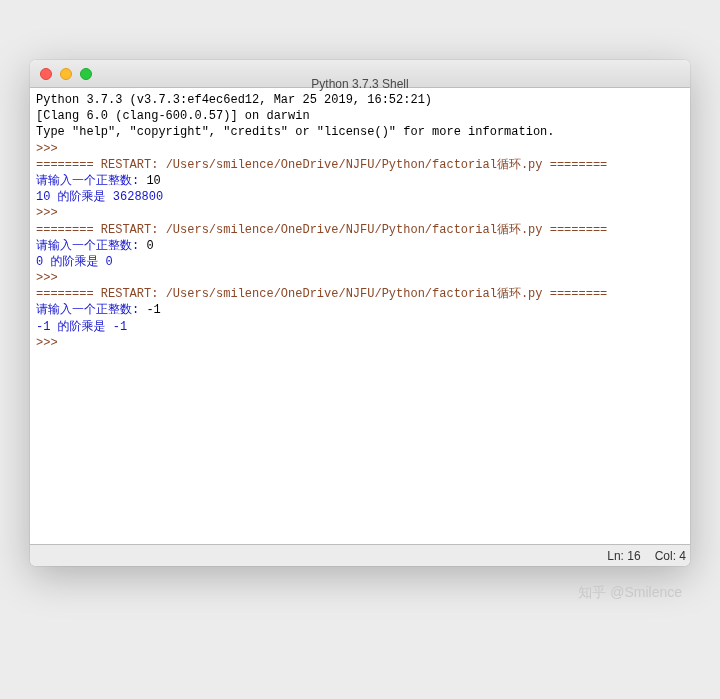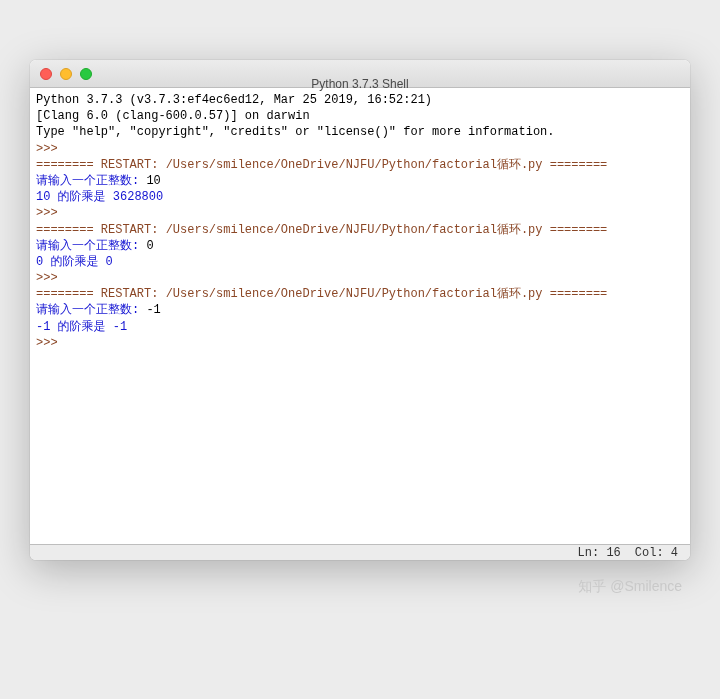--- a/index.html
+++ b/index.html
@@ -54,31 +54,30 @@
       font-size: 12px;
       line-height: 1.35;
       height: 456px;
       overflow: hidden;
       white-space: pre;
       color: #000;
     }
     .content .blue { color: #1414d2; }
     .content .brown { color: #8b4726; }
     .statusbar {
-      height: 16px;
+      height: 22px;
       background: #ececec;
       border-top: 1px solid #bdbdbd;
       display: flex;
       justify-content: flex-end;
       align-items: center;
       font-size: 12px;
       color: #333;
-      padding-right: 12px;
+      padding-right: 4px;
       gap: 14px;
-      font-family: Liberation Mono, monospace;
     }
     .watermark {
       margin-top: 18px;
       text-align: right;
       width: 660px;
       font-size: 14px;
       color: #c9c9c9;
       padding-right: 8px;
     }
     .pg { margin: 30px auto 0; display: flex; flex-direction: column; align-items: center; }

